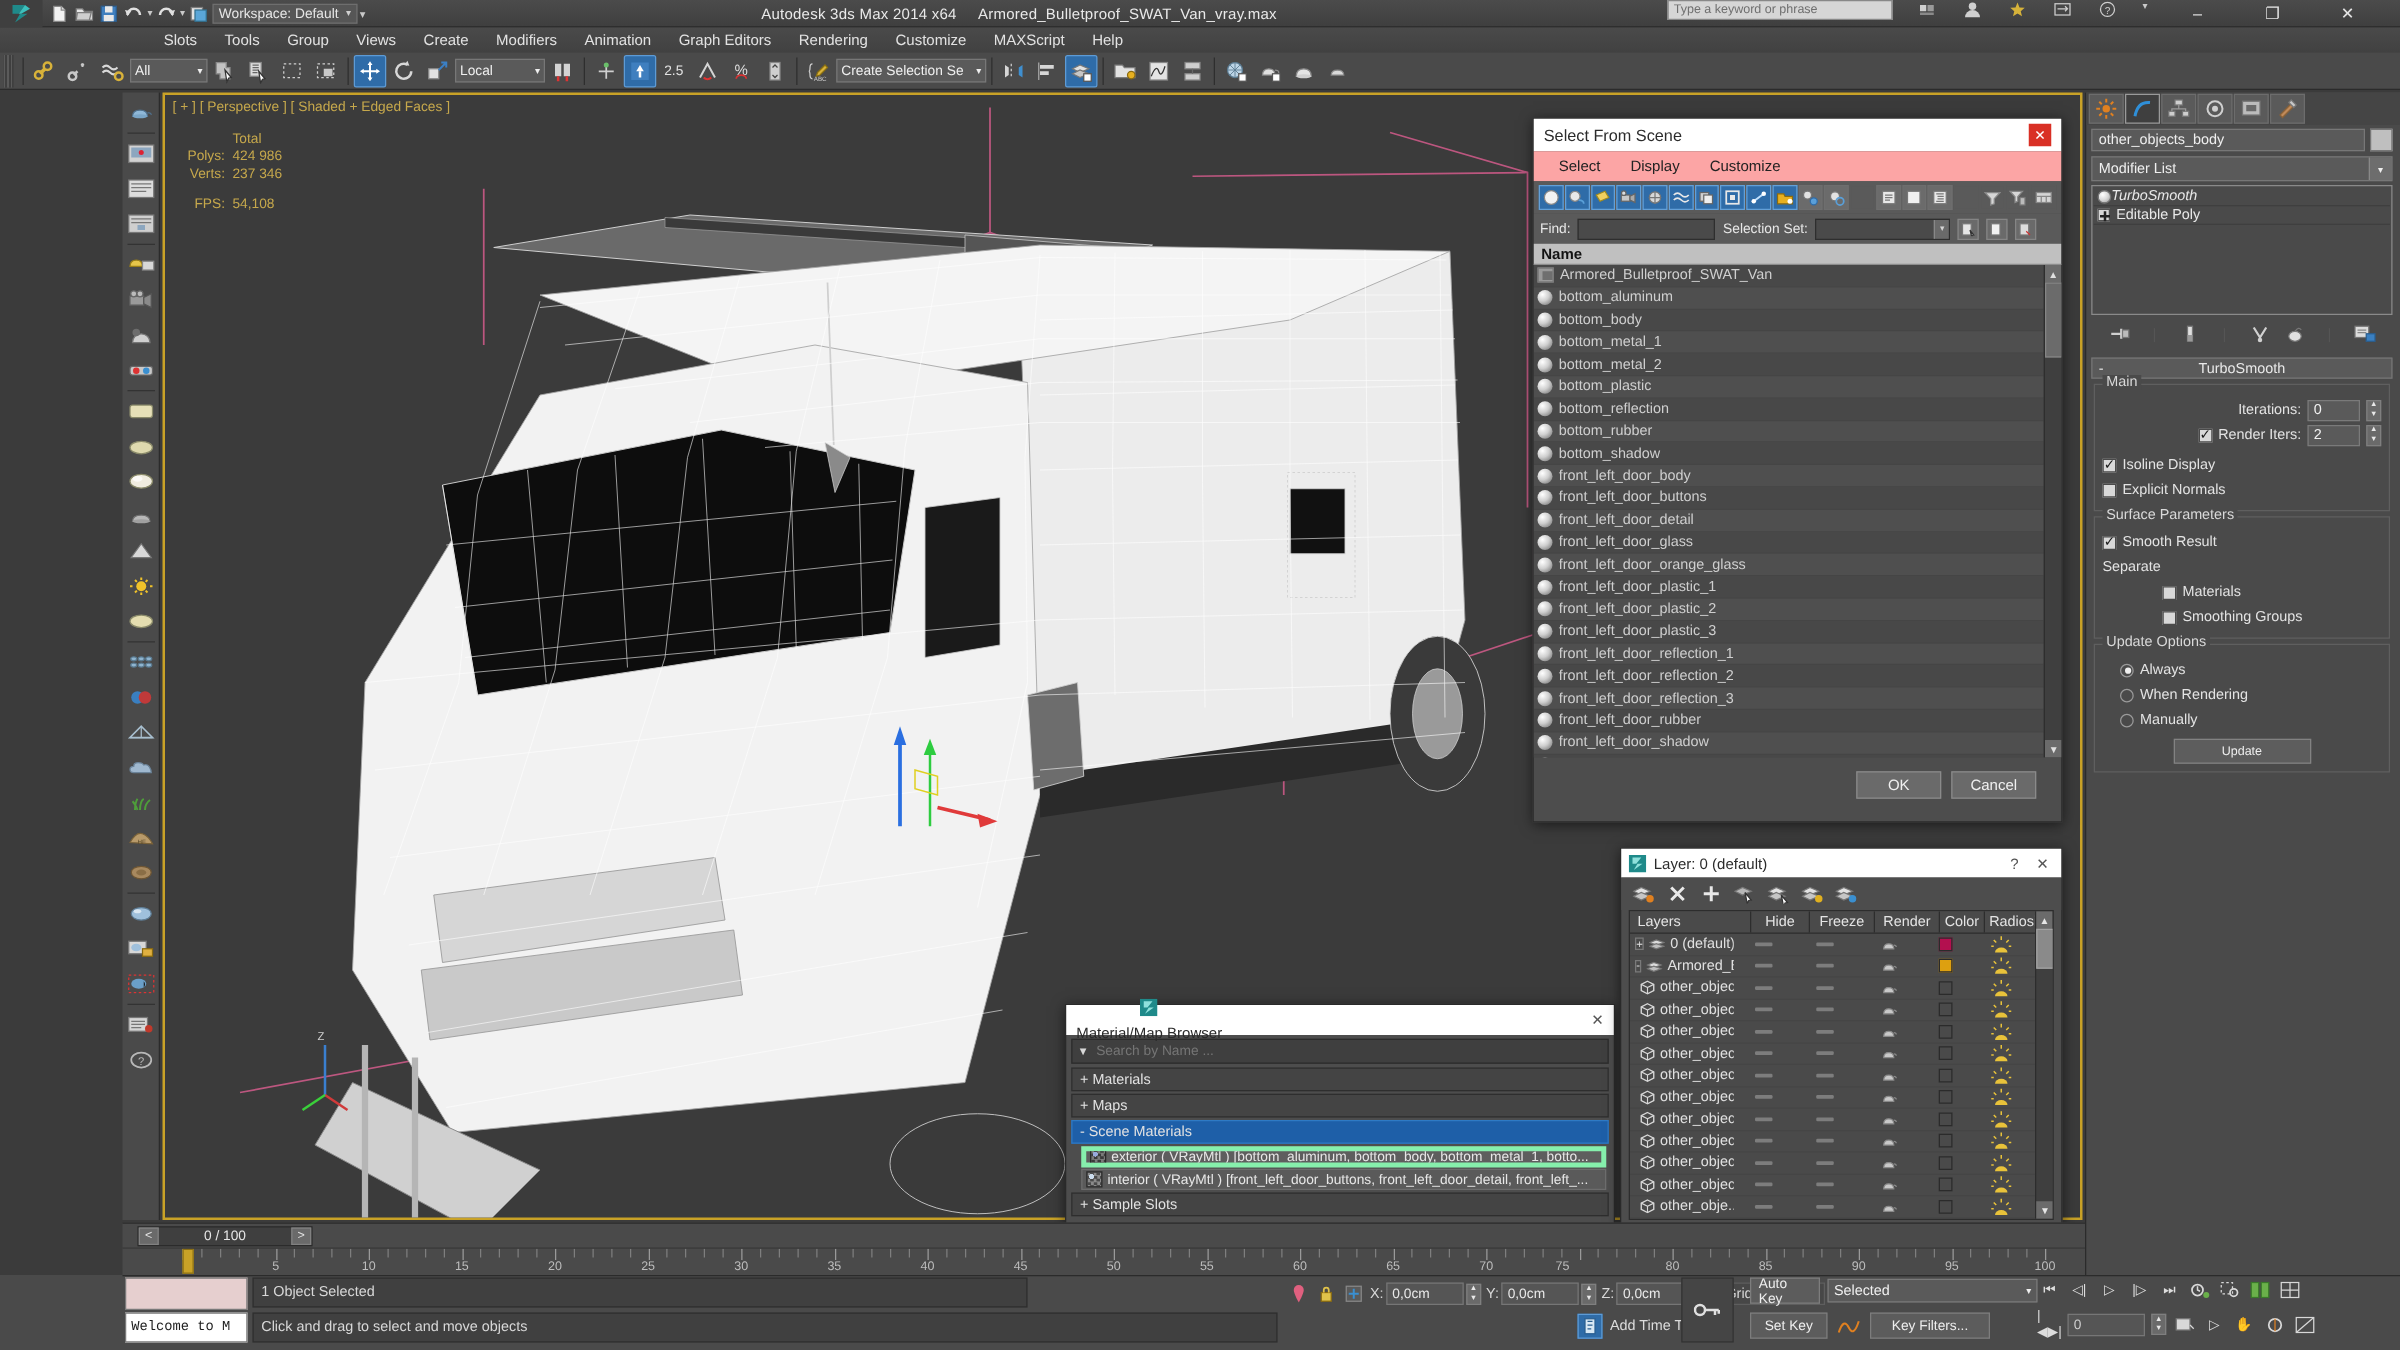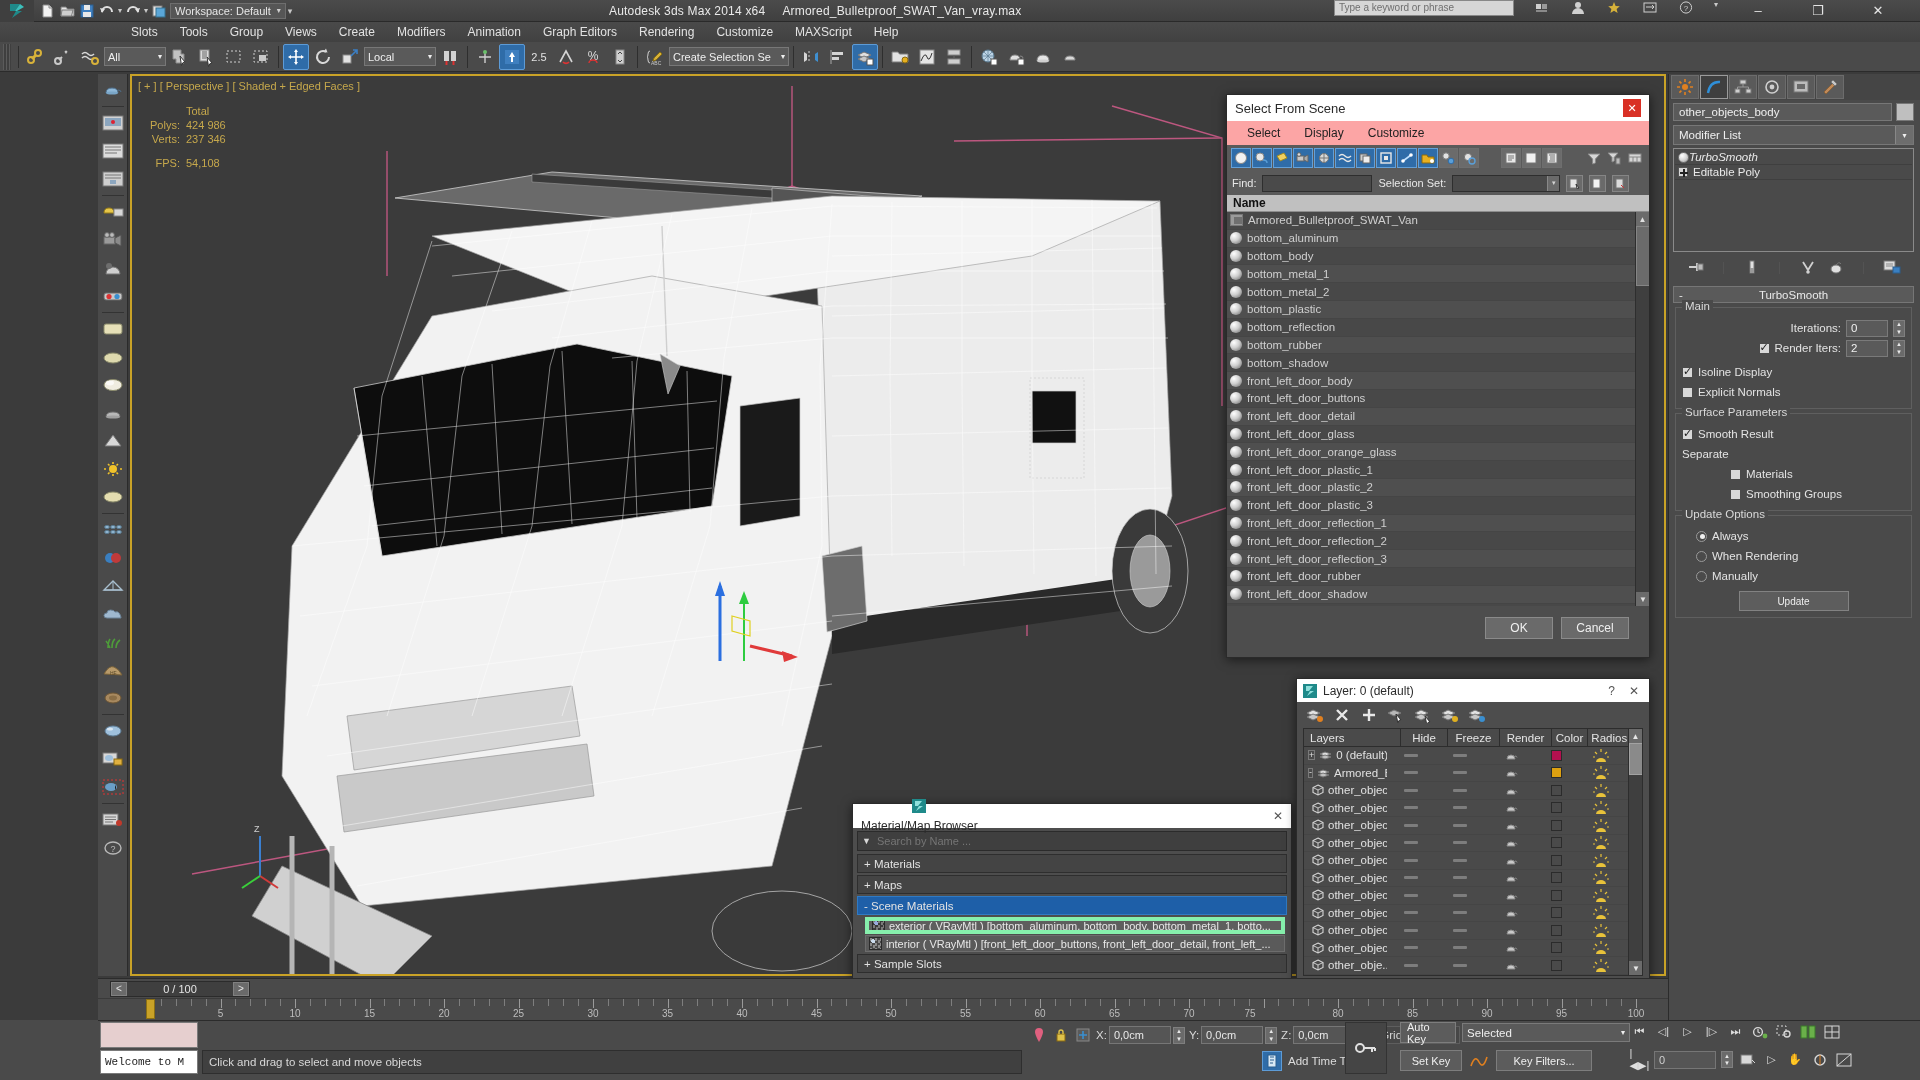--- a/index.html
+++ b/index.html
@@ -1991,20 +1991,21 @@
         <div class="ticklbl" style="left: 1463.5px;">95</div>
         <div class="ticklbl" style="left: 1538px;">100</div>
       </div>
     <div class="playhead" style="left:48px;"></div>
   </div>
 
   <div class="botleft"></div>
   <div style="position:absolute;left:0;top:1020px;width:98px;height:60px;background:#4a4a4a;"></div>
   <div class="mtebox"></div>
   <div class="mtebox2">Welcome to M</div>
+  <div class="statsel">1 Object Selected</div>
   <div class="stprompt">Click and drag to select and move objects</div>
 
   <div class="coordbar">
     <span style="width:18px;height:20px;display:flex;align-items:center;justify-content:center;">
       <svg width="12" height="16" viewBox="0 0 12 16">
           <path d="M6 1 a4 4 0 0 1 4 4 c0 3-4 10-4 10S2 8 2 5a4 4 0 0 1 4-4z" fill="#e0607f"></path>
         </svg>
     </span>
     <span style="width:18px;height:20px;display:flex;align-items:center;justify-content:center;">
       <svg width="12" height="14" viewBox="0 0 12 14">

